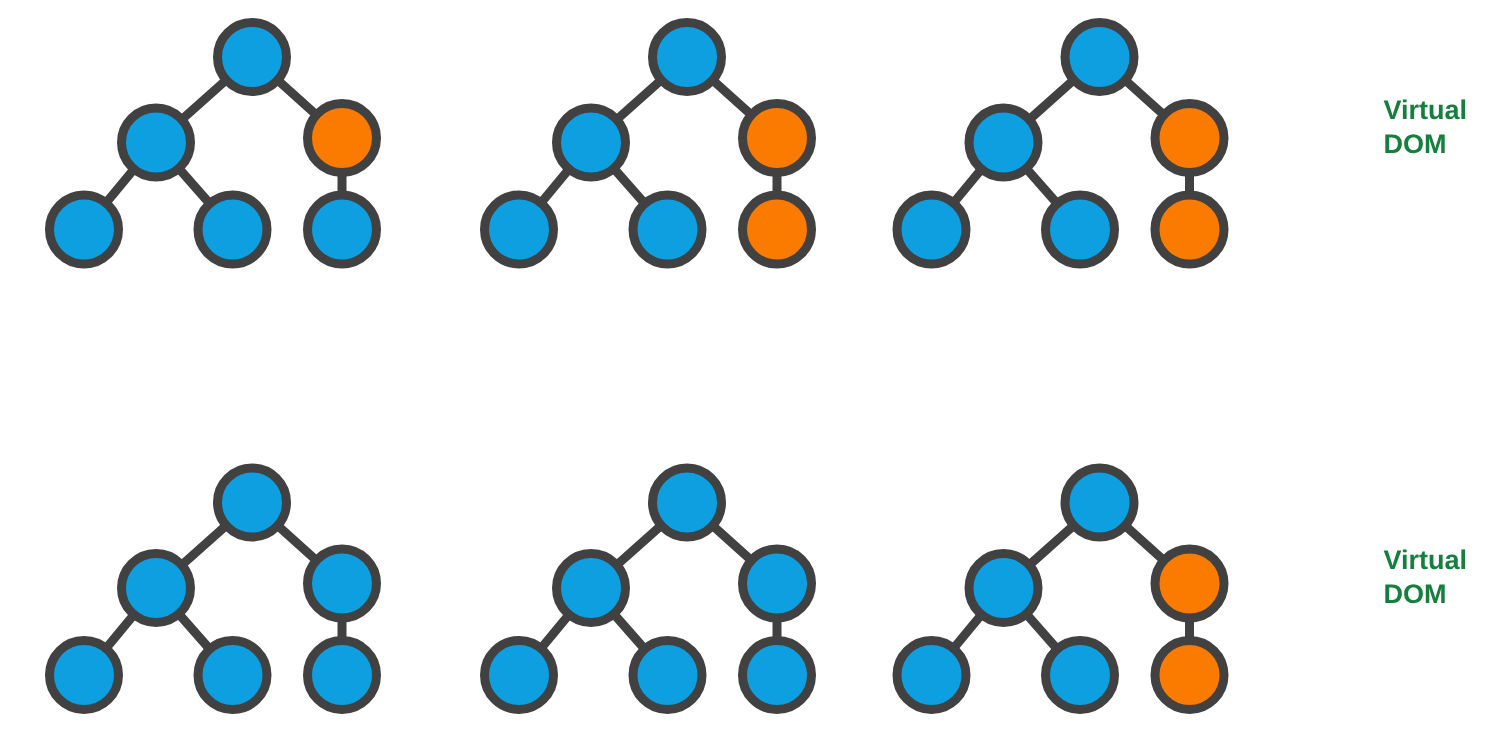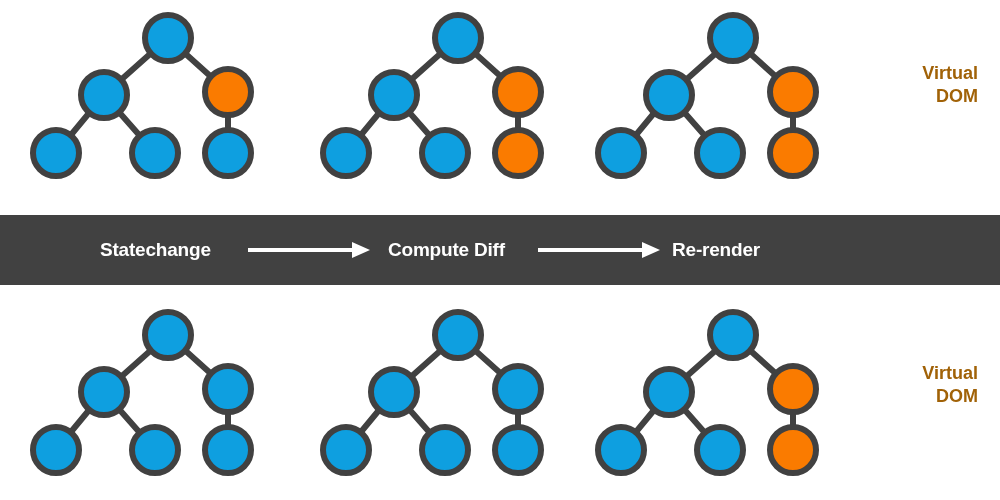--- a/index.html
+++ b/index.html
@@ -52,26 +52,26 @@
   }
 
   .band-arrow {
     position: absolute;
     top: 0;
     height: 70px;
   }
 
   .side-label {
     position: absolute;
-    color: #a16207;
+    color: #15803d;
     font-family: "Liberation Sans", sans-serif;
     font-weight: bold;
     font-size: 18px;
     line-height: 23px;
-    text-align: right;
+    text-align: left;
     white-space: nowrap;
   }
   .side-label .ln { display: block; }
 </style>
 </head>
 <body>
 
 <div id="diagram-root">
 
   <svg class="tree-svg" style="left:20px; top:8px;" width="240" height="190" viewBox="0 0 240 190">
@@ -114,39 +114,20 @@
       <circle cx="36" cy="145" r="23" fill="#0E9FE0" stroke="#414141" stroke-width="6"></circle>
       <circle cx="135" cy="145" r="23" fill="#0E9FE0" stroke="#414141" stroke-width="6"></circle>
       <circle cx="208" cy="145" r="23" fill="#FA7B00" stroke="#414141" stroke-width="6"></circle>
     </svg>
 
   <div class="side-label" style="right:22px; top:62px;">
     <span class="ln">Virtual</span>
     <span class="ln">DOM</span>
   </div>
 
-  <div class="band" style="top:215px; height:70px;">
-    <div class="band-inner">
-      <div class="band-label" style="left:100px;">Statechange</div>
-
-      <svg class="band-arrow" style="left:248px;" width="122" height="70" viewBox="0 0 122 70">
-        <line x1="0" y1="35" x2="104" y2="35" stroke="#ffffff" stroke-width="4"></line>
-        <polygon points="104,27 122,35 104,43" fill="#ffffff"></polygon>
-      </svg>
-
-      <div class="band-label" style="left:388px;">Compute Diff</div>
-
-      <svg class="band-arrow" style="left:538px;" width="122" height="70" viewBox="0 0 122 70">
-        <line x1="0" y1="35" x2="104" y2="35" stroke="#ffffff" stroke-width="4"></line>
-        <polygon points="104,27 122,35 104,43" fill="#ffffff"></polygon>
-      </svg>
-
-      <div class="band-label" style="left:672px;">Re-render</div>
-    </div>
-  </div>
 
   <svg class="tree-svg" style="left:20px; top:305px;" width="240" height="190" viewBox="0 0 240 190">
       <line x1="148" y1="30" x2="84" y2="87" stroke="#414141" stroke-width="6" stroke-linecap="round"></line>
       <line x1="148" y1="30" x2="208" y2="84" stroke="#414141" stroke-width="6" stroke-linecap="round"></line>
       <line x1="84" y1="87" x2="36" y2="145" stroke="#414141" stroke-width="6" stroke-linecap="round"></line>
       <line x1="84" y1="87" x2="135" y2="145" stroke="#414141" stroke-width="6" stroke-linecap="round"></line>
       <line x1="208" y1="84" x2="208" y2="145" stroke="#414141" stroke-width="6" stroke-linecap="round"></line>
       <circle cx="148" cy="30" r="23" fill="#0E9FE0" stroke="#414141" stroke-width="6"></circle>
       <circle cx="84" cy="87" r="23" fill="#0E9FE0" stroke="#414141" stroke-width="6"></circle>
       <circle cx="208" cy="84" r="23" fill="#0E9FE0" stroke="#414141" stroke-width="6"></circle>

